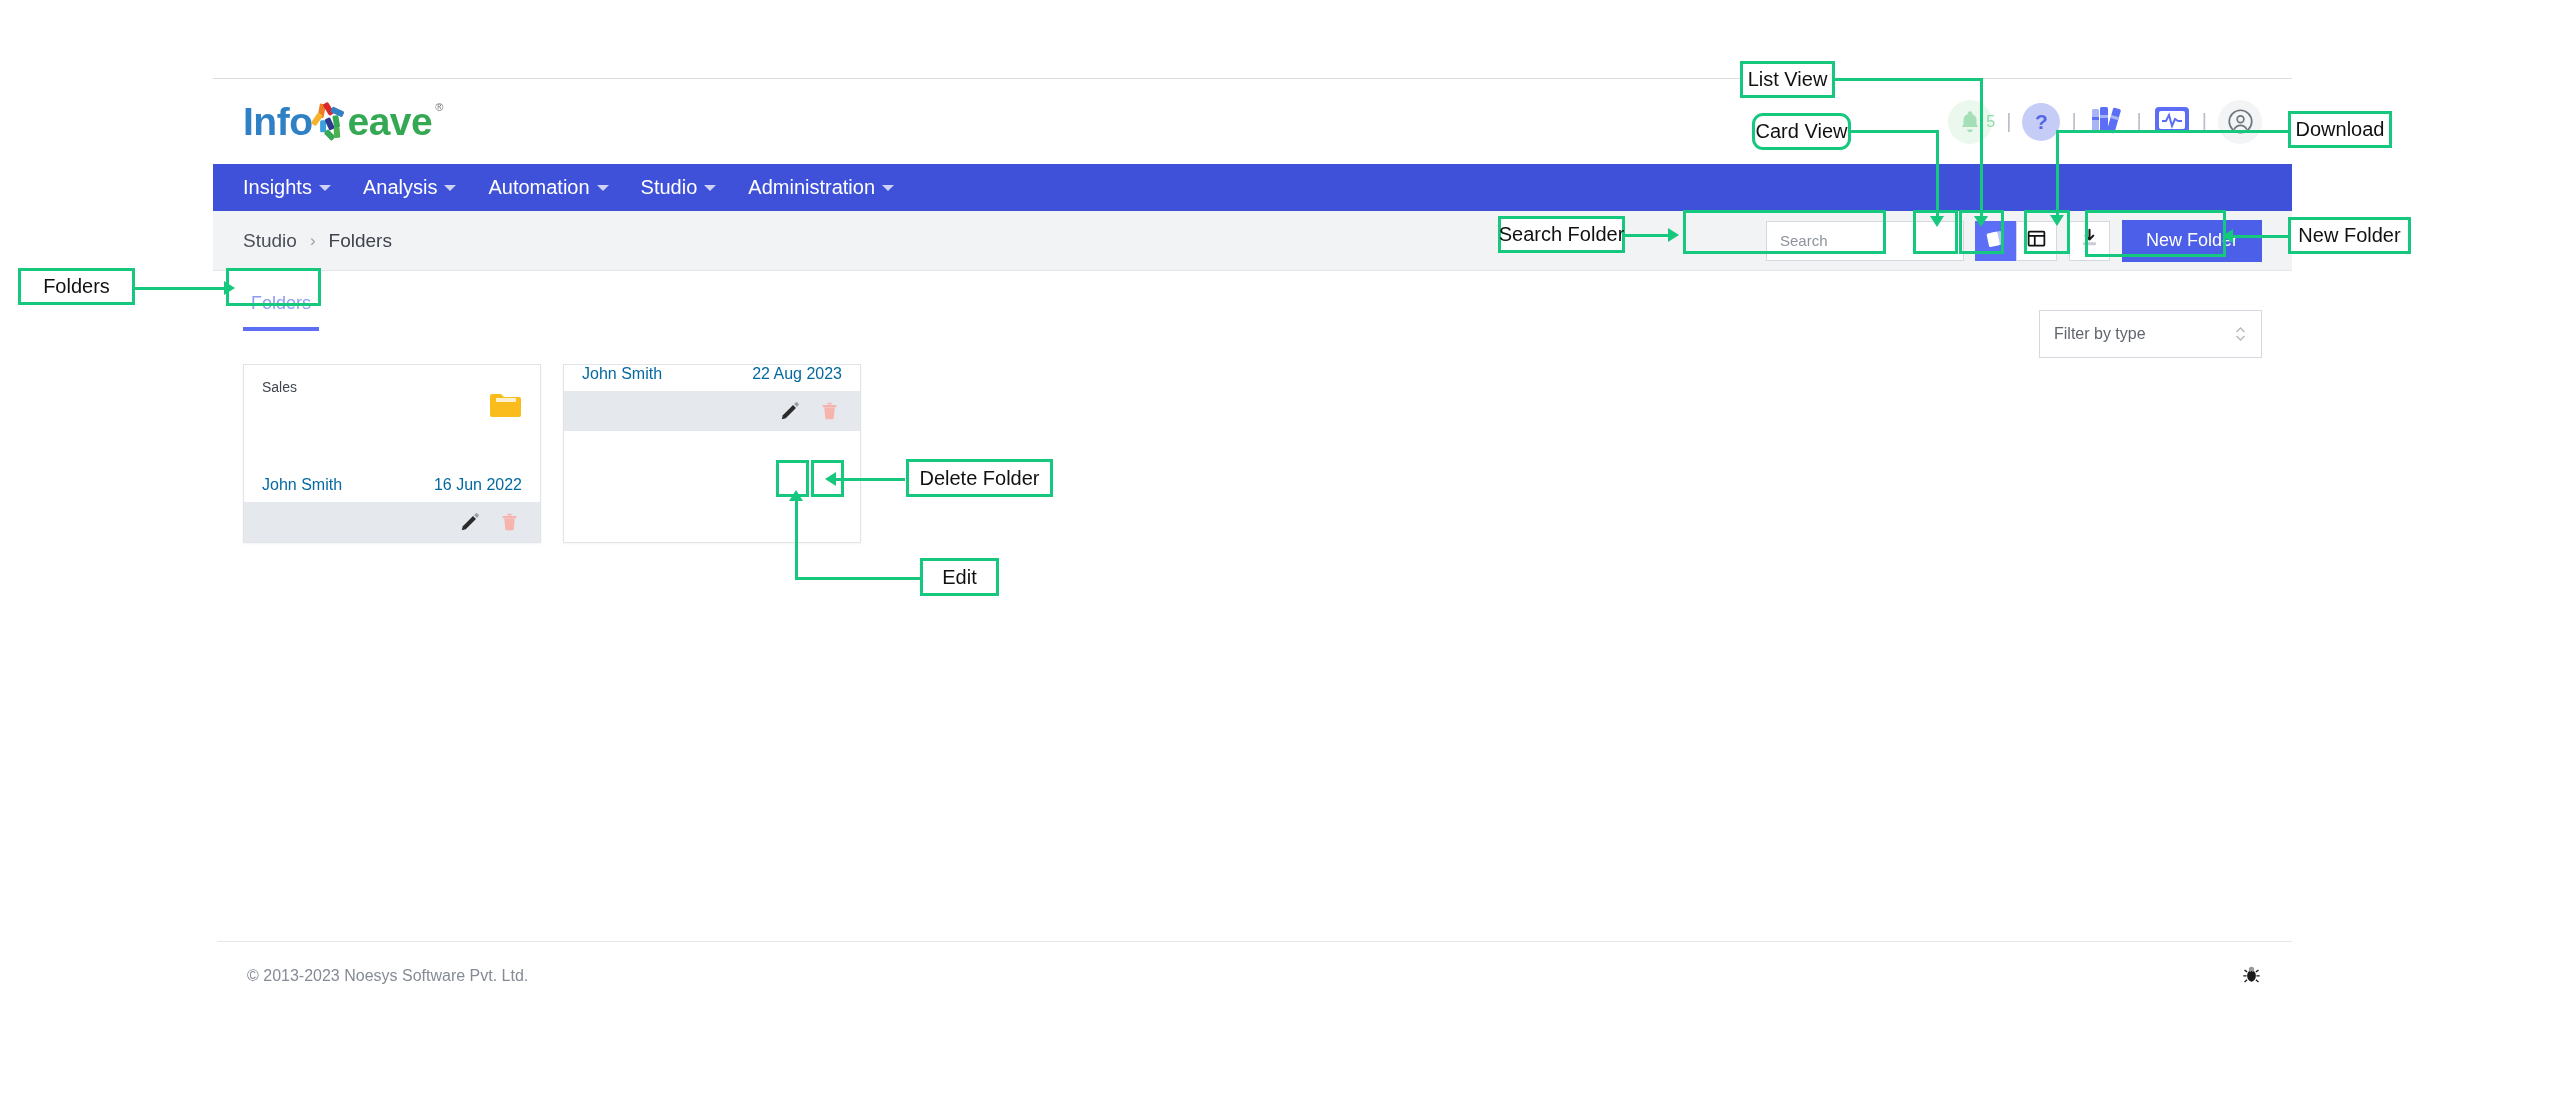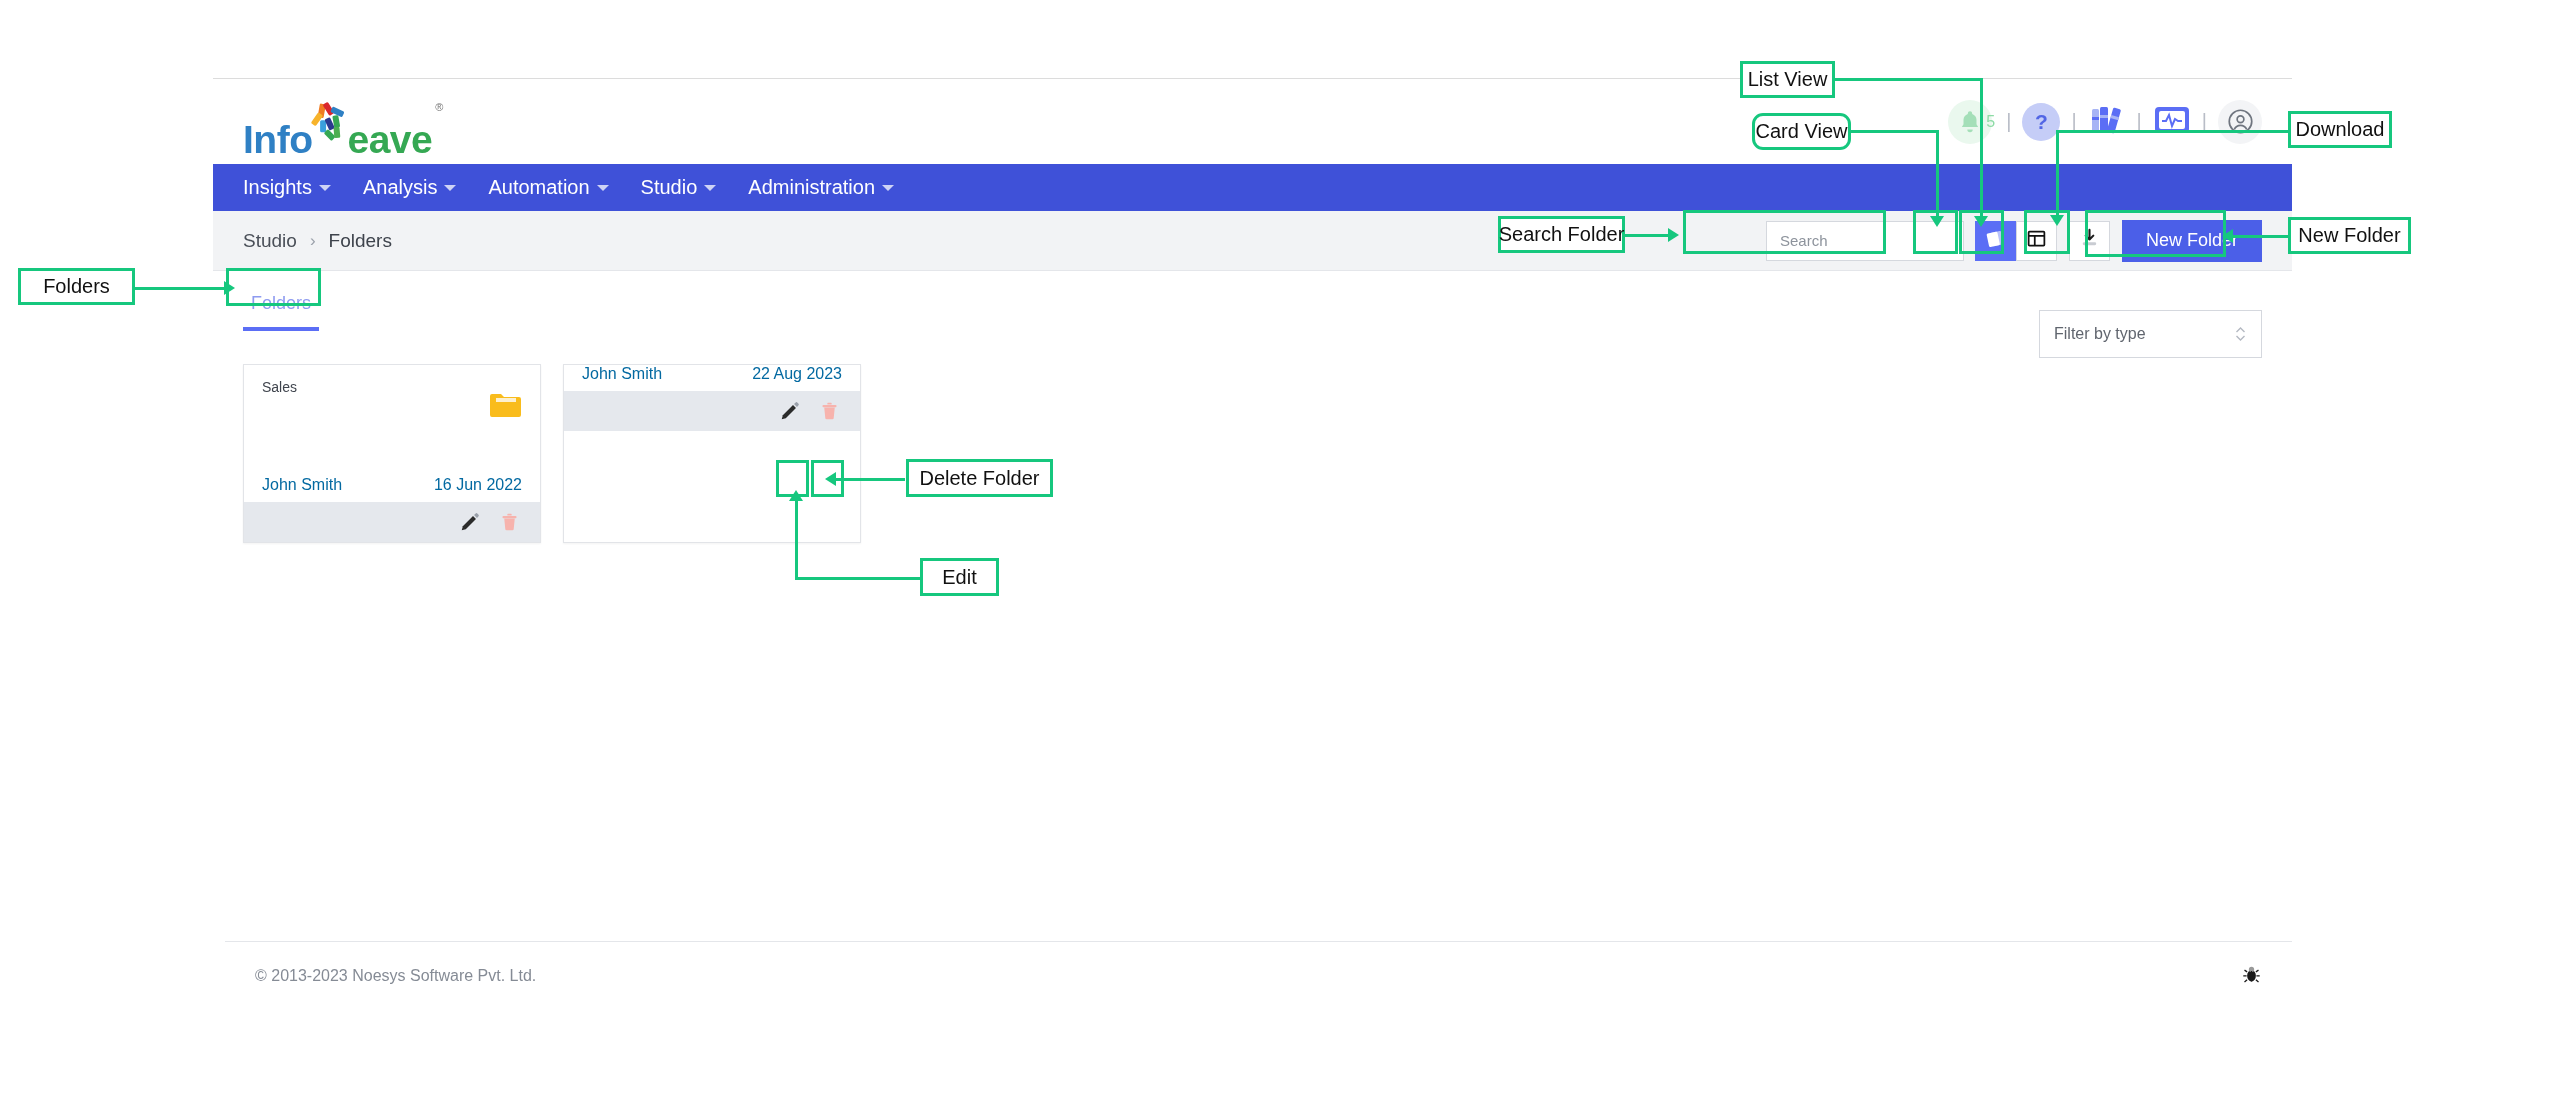--- a/index.html
+++ b/index.html
@@ -26,21 +26,21 @@
     height: 85px;
     background: #ffffff;
     display: flex; align-items: center;
   }
   .logo {
     margin-left: 30px;
     display: flex; align-items: baseline;
     position: relative;
     height: 52px;
   }
-  .logo-text { font-size: 39px; font-weight: 700; letter-spacing: -0.5px; line-height: 52px; margin-top: 18px; }
+  .logo-text { font-size: 39px; font-weight: 700; letter-spacing: -0.5px; line-height: 52px; }
   .logo-info { color: #2f80c4; }
   .logo-eave { color: #35a853; }
   .logo-mark {
     position: relative;
     width: 40px; height: 44px;
     margin: 0 -2px 0 -3px;
     align-self: center;
   }
   .logo-reg { font-size: 11px; color:#777; margin-left:3px; align-self: flex-start; line-height: 22px;}
 
@@ -149,21 +149,21 @@
     font-size: 16px; color:#0369a1;
   }
   .card-actions {
     height: 40px; background:#e5e8ed; display:flex; align-items:center;
     justify-content:flex-end; gap: 18px; padding-right: 20px;
   }
   .act { cursor:pointer; display:flex; }
 
   
   .footer {
-    position:absolute; left:12px; right:0; bottom:0; height: 69px;
+    position:absolute; left:4px; right:0; bottom:0; height: 69px;
     border-top: 1px solid #e4e6ea; background:#fff;
     display:flex; align-items:center; padding: 0 30px;
   }
   .copyright { font-size: 16px; color:#858b95; }
   .bug { margin-left:auto; }
 
   
   .anno { position:absolute; border: 3px solid #16c77e; background: #ffffff;
           display:flex; align-items:center; justify-content:center;
           font-size: 20px; color:#111; white-space:nowrap; }

